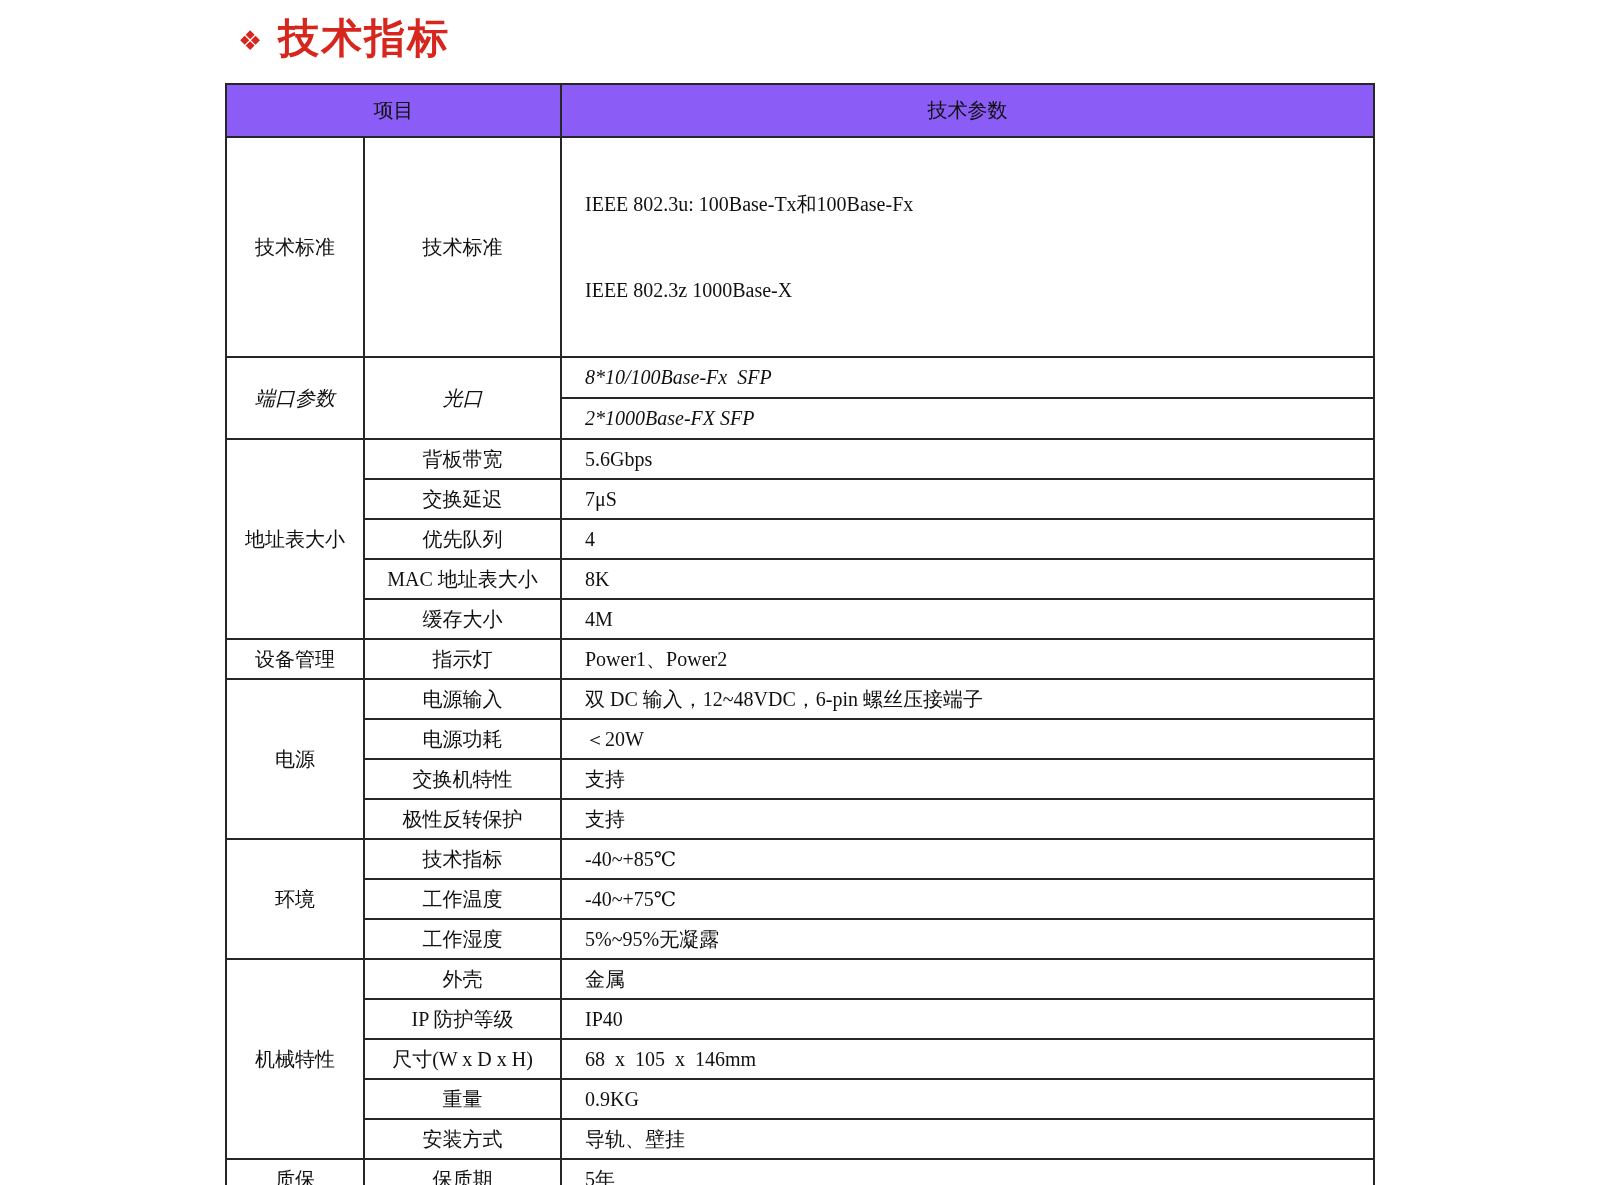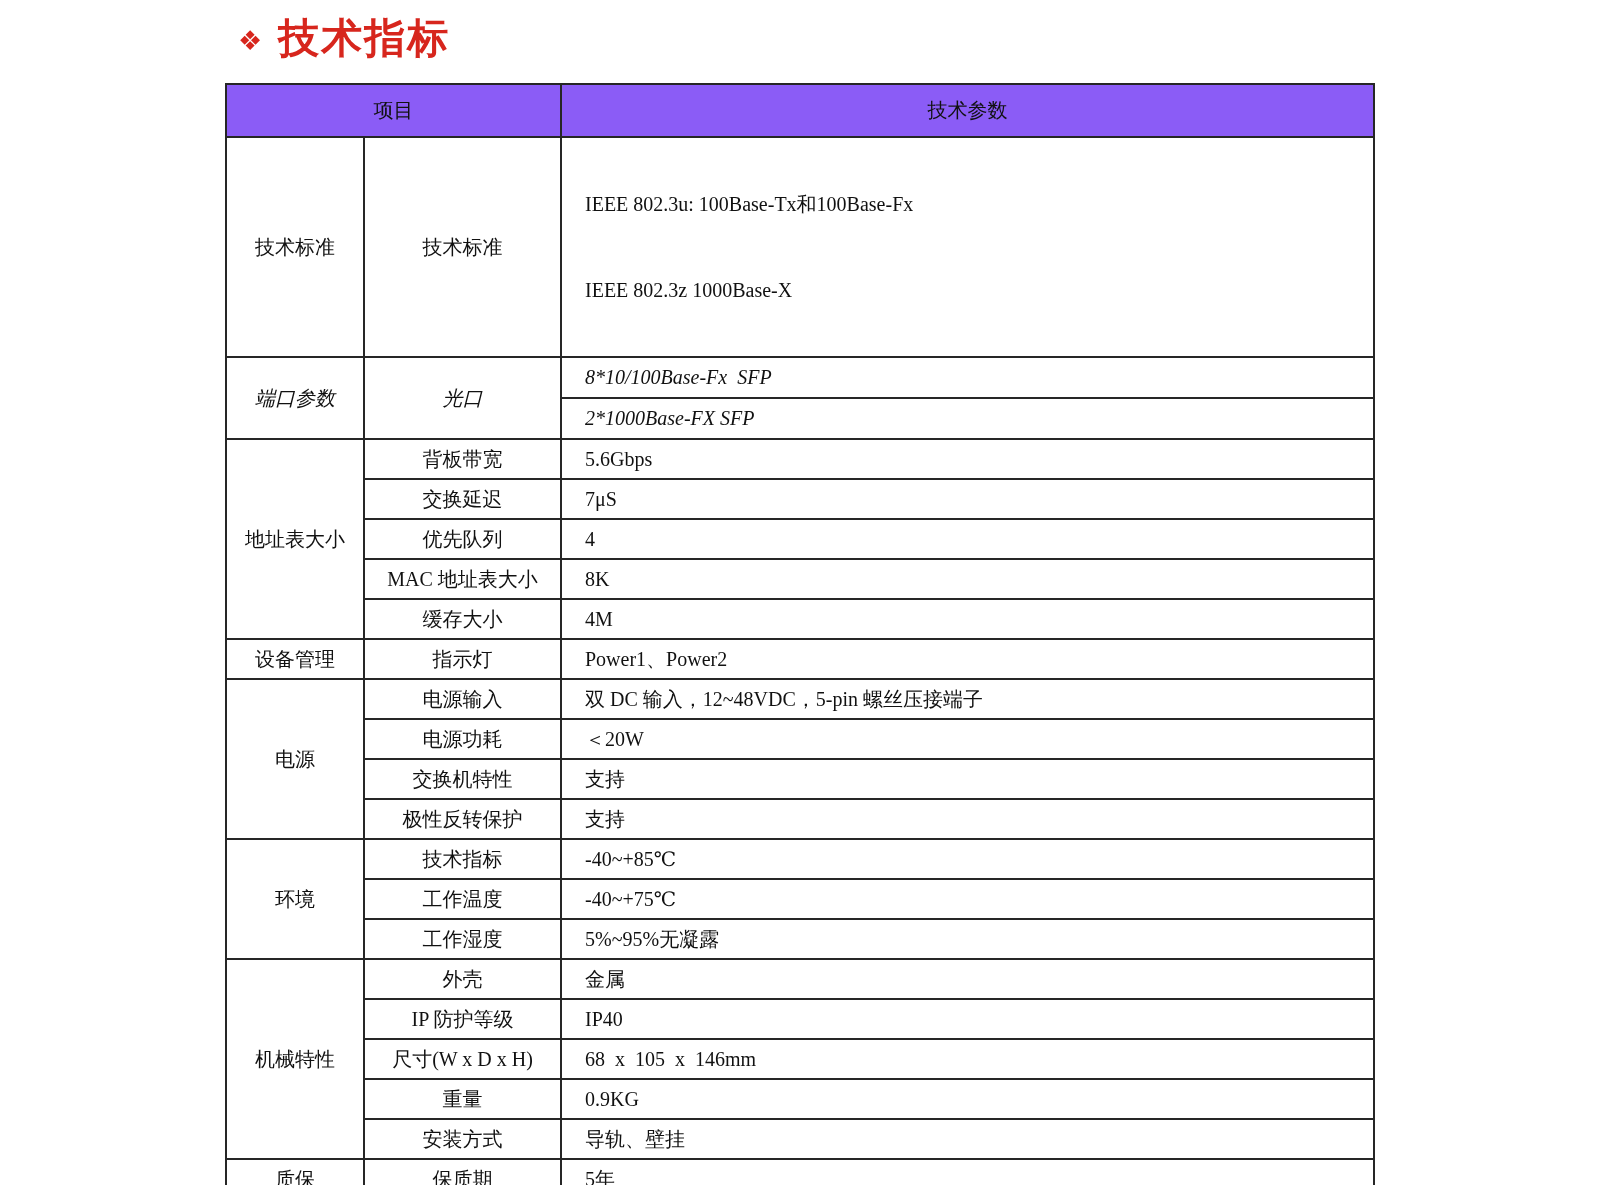--- a/index.html
+++ b/index.html
@@ -149,21 +149,21 @@
 
       <tr>
         <td class="cat">设备管理</td>
         <td class="item">指示灯</td>
         <td class="val">Power1、Power2</td>
       </tr>
 
       <tr>
         <td class="cat" rowspan="4">电源</td>
         <td class="item">电源输入</td>
-        <td class="val">双 DC 输入，12~48VDC，5-pin 螺丝压接端子</td>
+        <td class="val">双 DC 输入，12~48VDC，6-pin 螺丝压接端子</td>
       </tr>
       <tr>
         <td class="item">电源功耗</td>
         <td class="val">＜20W</td>
       </tr>
       <tr>
         <td class="item">交换机特性</td>
         <td class="val">支持</td>
       </tr>
       <tr>

